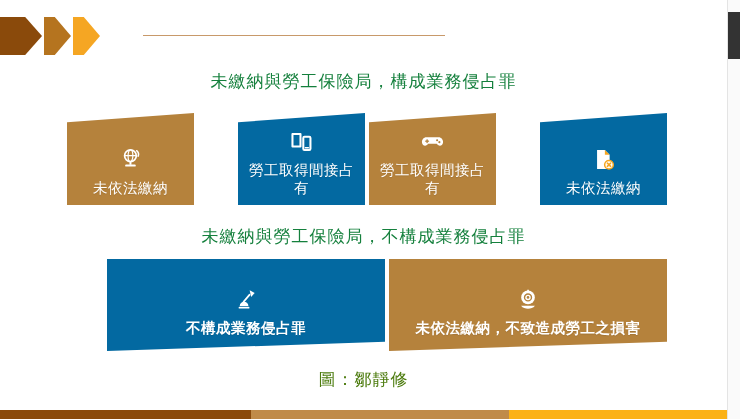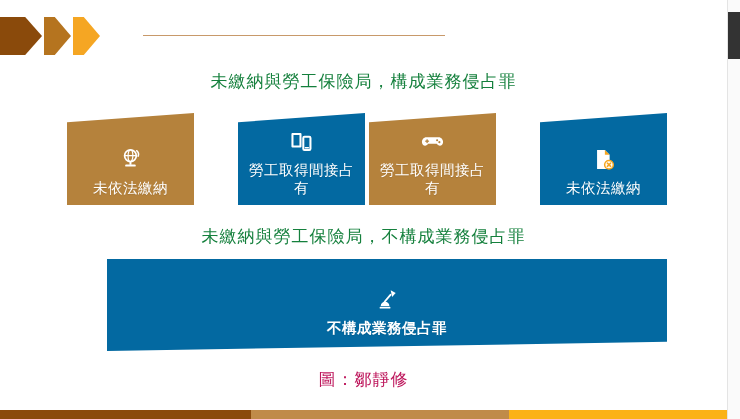--- a/index.html
+++ b/index.html
@@ -100,21 +100,21 @@
   }
   .heading-1 { top: 70px; }
   .heading-2 { top: 225px; }
 
   .caption {
     position: absolute;
     left: 0;
     top: 368px;
     width: 727px;
     text-align: center;
-    color: #be185d;
+    color: #4d7c0f;
     font-size: 17px;
     letter-spacing: 1px;
   }
 
   
   .row {
     position: absolute;
     left: 67px;
     width: 600px;
     height: 92px;
@@ -258,20 +258,32 @@
           <path d="M15.2 7.2 L9.8 13.6" stroke="#ffffff" stroke-width="1.7" fill="none" stroke-linecap="round"></path>
           <path d="M6.2 17.6 c0-2.3 1.8-4 4-4 2.2 0 4 1.7 4 4 z"></path>
           <rect x="5.2" y="18.2" width="10" height="1.7" rx="0.8"></rect>
         </svg>
       </div>
       <div class="card-label">不構成業務侵占罪</div>
     </div>
 
 
 
+    <div class="card brown">
+      <div class="card-icon">
+        <svg viewBox="0 0 24 24" width="26" height="26">
+          <circle cx="12" cy="9.6" r="6.3" fill="#ffffff"></circle>
+          <circle cx="12" cy="9.6" r="3.2" fill="none" stroke="#b5823c" stroke-width="1.3"></circle>
+          <circle cx="12" cy="9.6" r="1.2" fill="#b5823c"></circle>
+          <path d="M11.3 2.6 h1.5 v1.3 h-1.5 z" fill="#ffffff"></path>
+          <path d="M5.6 17.2 c1.6 2 4 2.8 6.4 2.8 2.4 0 4.8-0.8 6.4-2.8 z" fill="#ffffff"></path>
+        </svg>
+      </div>
+      <div class="card-label">未依法繳納，不致造成勞工之損害</div>
+    </div>
 
   </div>
 
   <div class="caption">圖：鄒靜修</div>
 
   <div class="bottom-bar">
     <div class="bar-seg-1"></div>
     <div class="bar-seg-2"></div>
     <div class="bar-seg-3"></div>
   </div>

